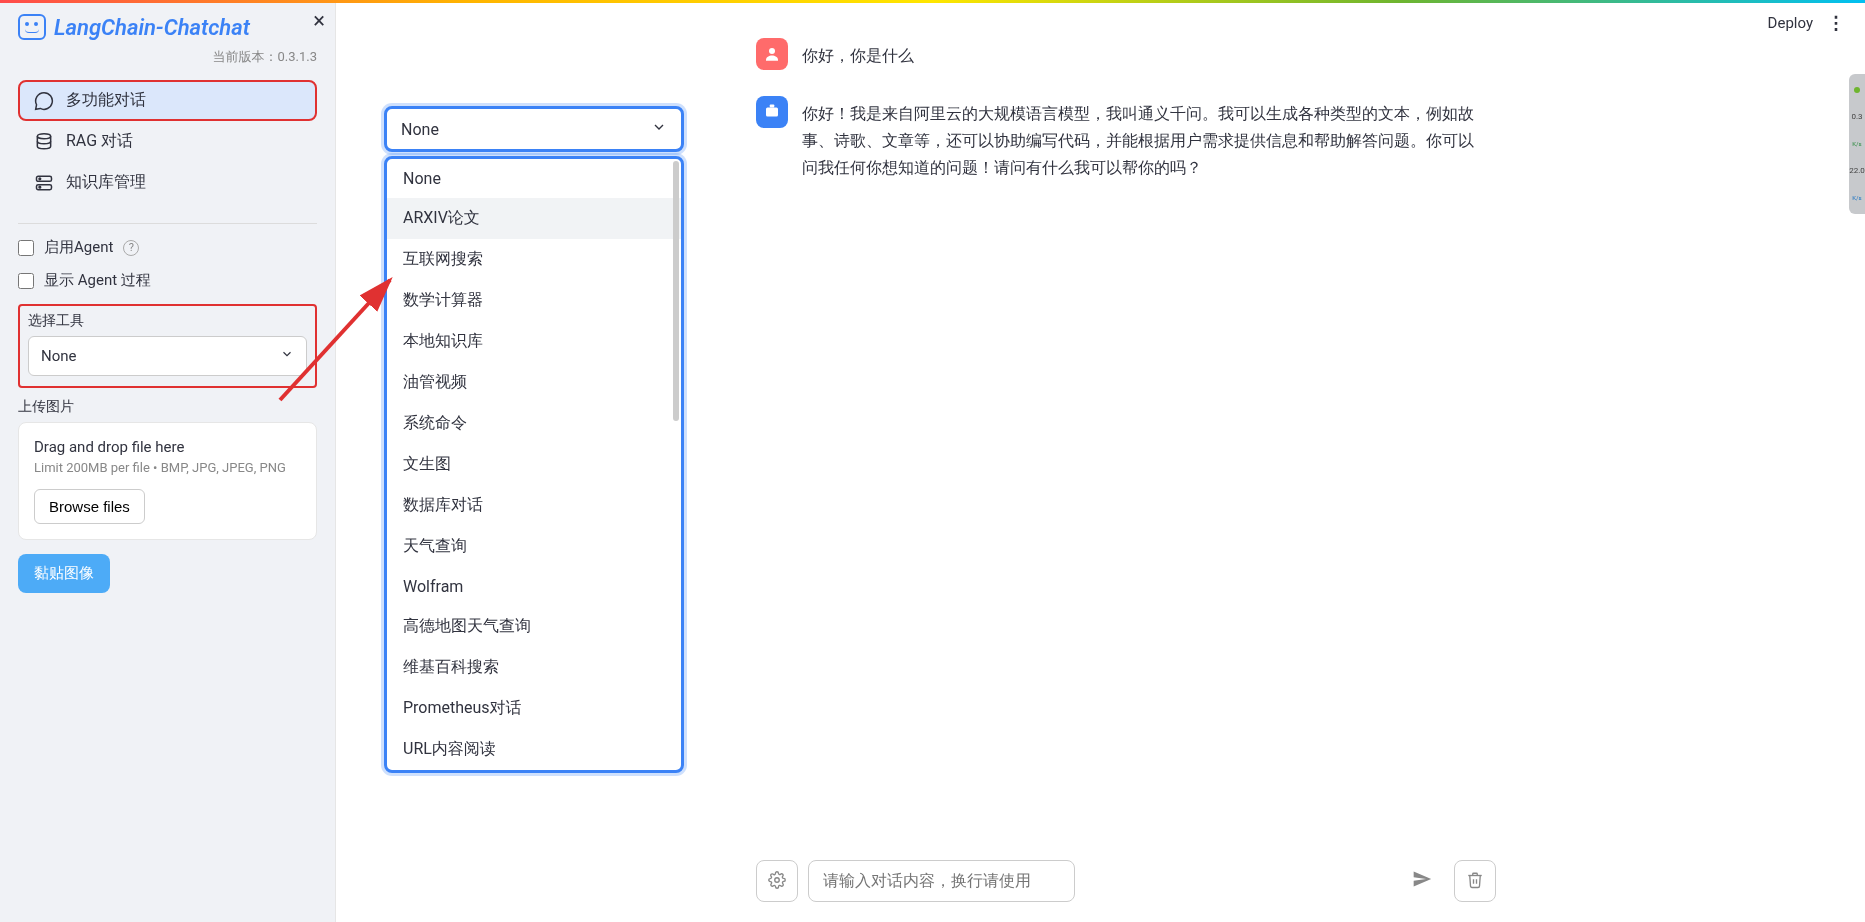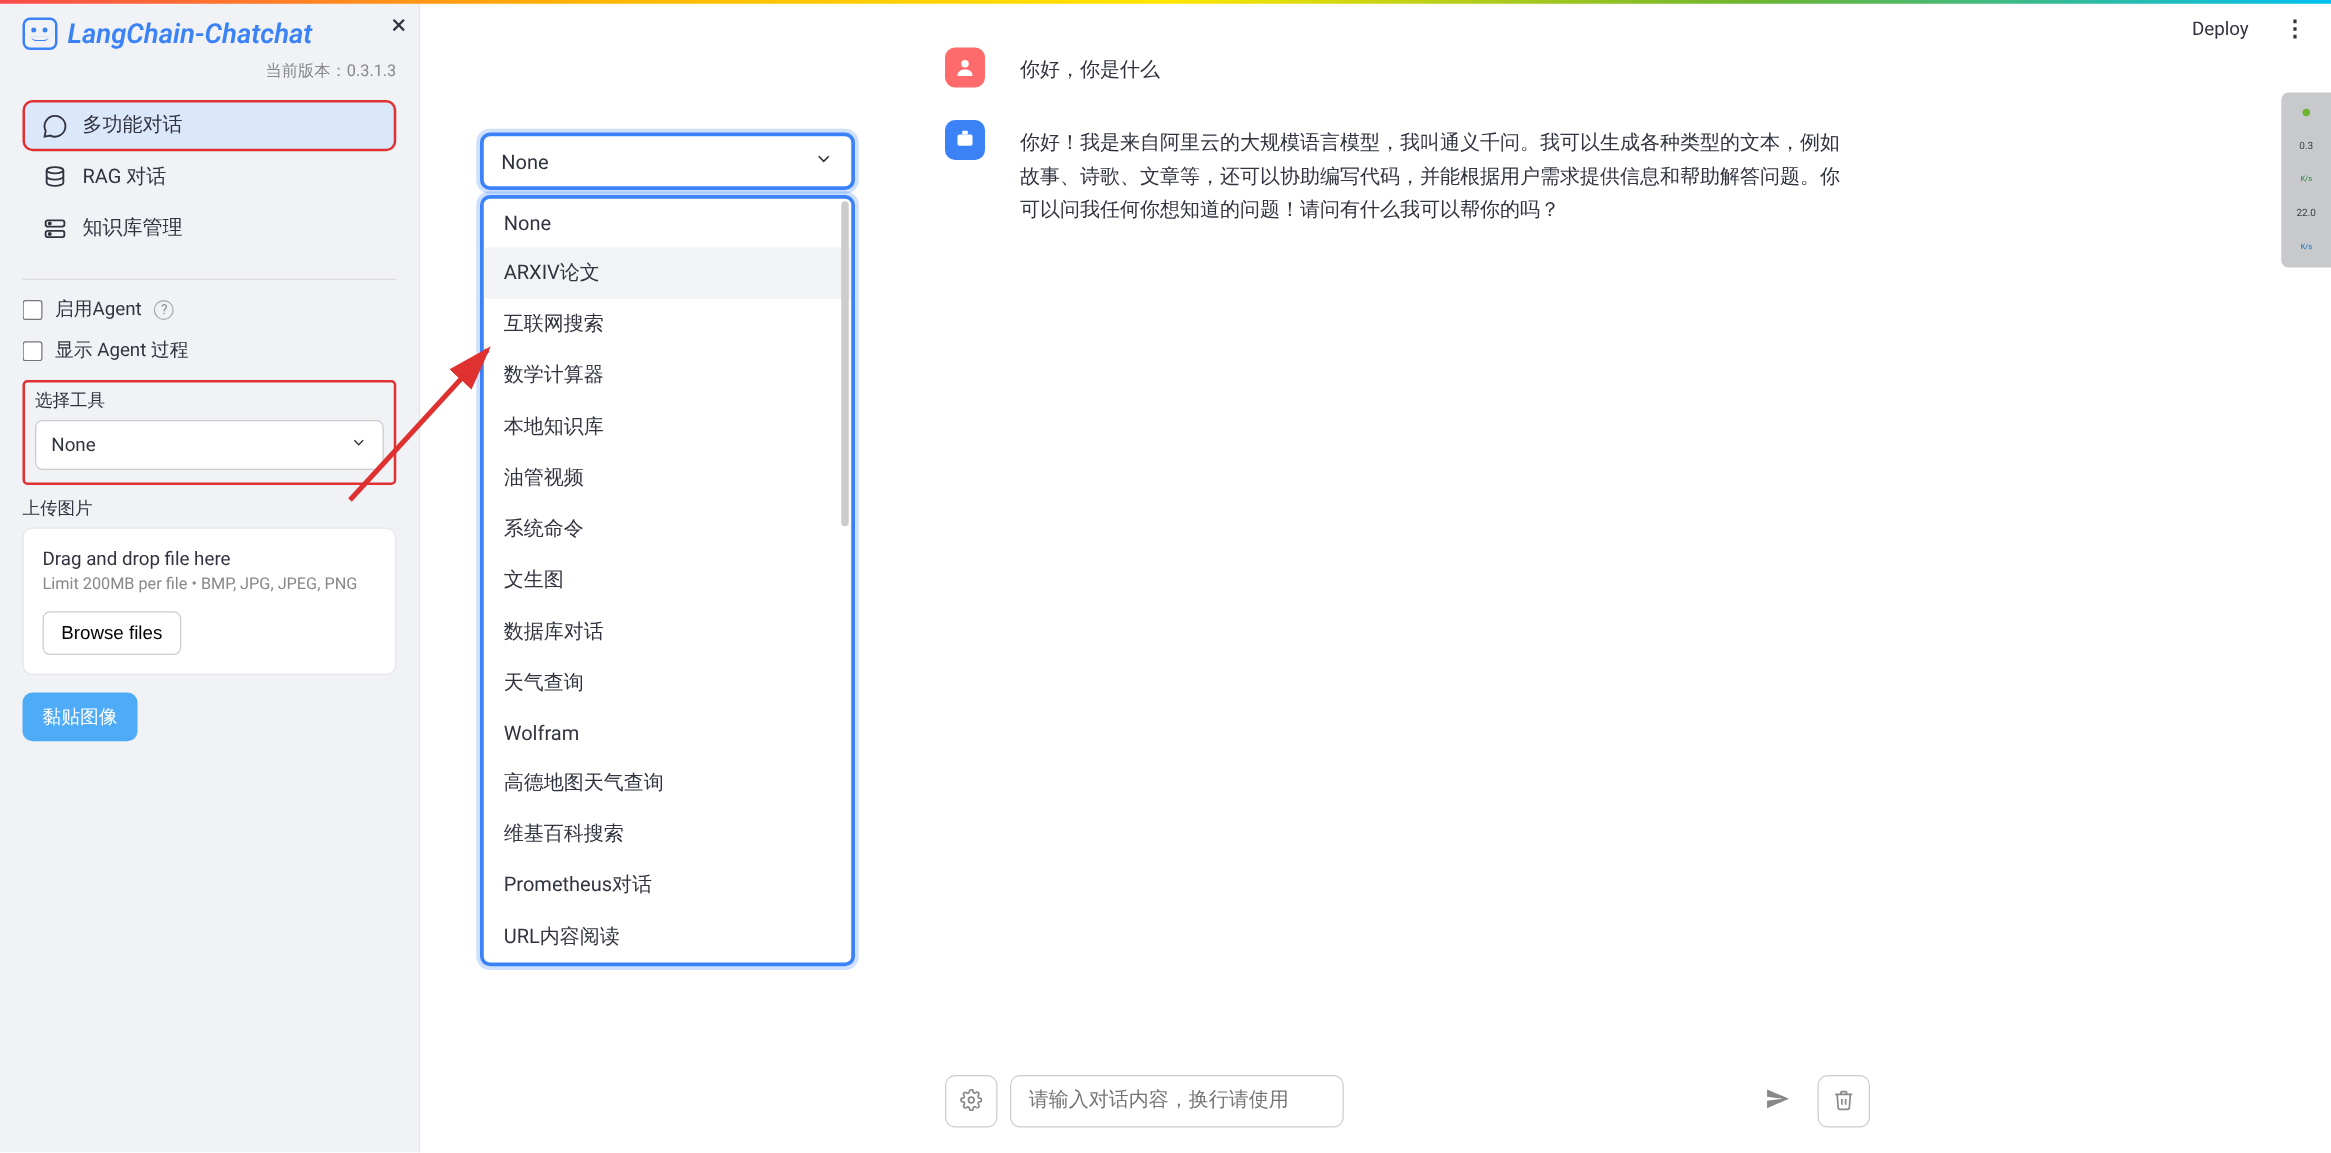--- a/index.html
+++ b/index.html
@@ -180,33 +180,33 @@
 .main {
   position: absolute;
   left: 336px; right: 0; top: 0; bottom: 0;
   background: #fff;
 }
 .deploy-row {
   position: absolute;
   top: 12px; right: 20px;
   display: flex;
   align-items: center;
-  gap: 28px;
+  gap: 14px;
   font-size: 15px;
 }
 .kebab { cursor: pointer; font-size: 18px; font-weight: bold; }
 .chat-area {
   position: absolute;
   left: 420px;
   top: 38px;
   width: 730px;
 }
 .msg {
   display: flex;
-  gap: 28px;
+  gap: 14px;
   margin-bottom: 26px;
 }
 .avatar {
   width: 32px; height: 32px;
   border-radius: 8px;
   flex-shrink: 0;
   display: flex;
   align-items: center;
   justify-content: center;
 }
@@ -313,21 +313,21 @@
   top: 270px;
   width: 140px;
   height: 140px;
   z-index: 11;
   pointer-events: none;
 }
 
 .perf-widget {
   position: absolute;
   right: 0; top: 74px;
-  width: 40px; height: 140px;
+  width: 16px; height: 140px;
   background: #c7c9cc;
   border-radius: 6px 0 0 6px;
   font-size: 8px;
   color: #444;
   display: flex;
   flex-direction: column;
   align-items: center;
   justify-content: space-around;
   padding: 4px 0;
 }

